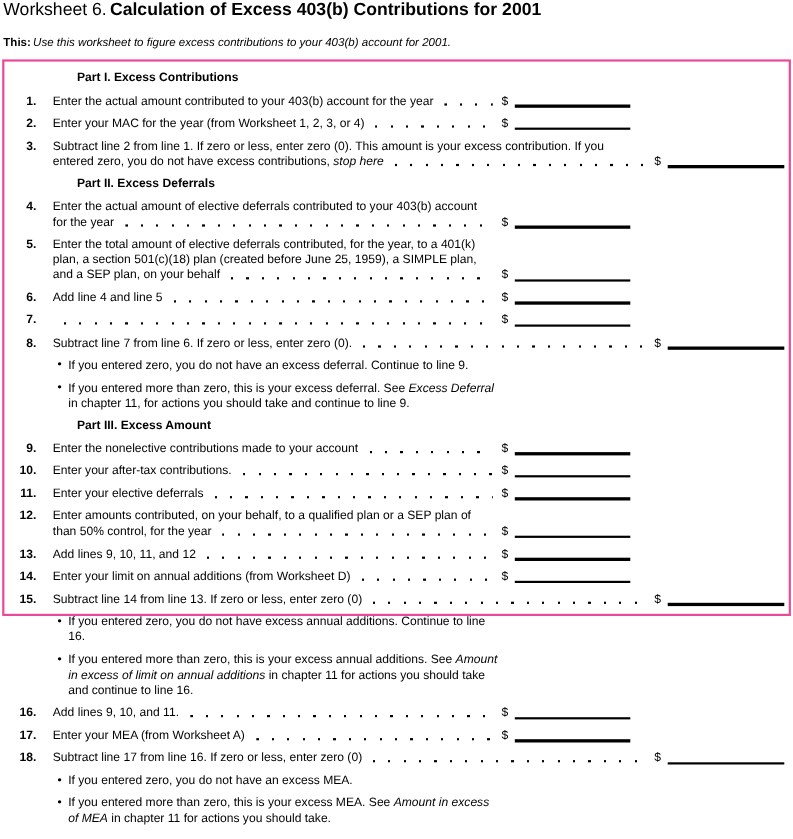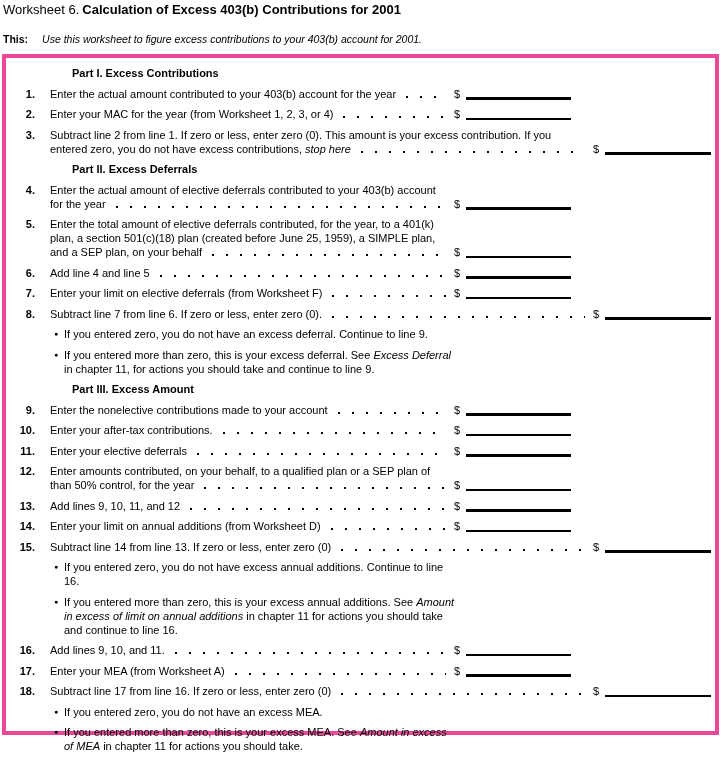--- a/index.html
+++ b/index.html
@@ -3,31 +3,31 @@
 <meta charset="utf-8">
 <style>
   html,body{margin:0;padding:0;}
   body{
     position:relative;
     width:721px;height:763px;
     background:#fff;color:#000;
     font-family:"Liberation Sans","DejaVu Sans",sans-serif;
     overflow:hidden;
   }
-  .title{margin:3px 0 16px 3px;font-size:13px;line-height:14px;}
+  .title{margin:3px 0 16px 3px;font-size:16px;line-height:14px;}
   .wlabel{font-weight:normal;}
   .wbold{font-weight:bold;margin-left:3px;}
   .note{margin:5px 0 0 3px;font-size:10.5px;line-height:12px;}
   .nlabel{font-weight:bold;}
-  .ntext{font-style:italic;margin-left:14px;}
+  .ntext{font-style:italic;margin-left:2px;}
   .box{
     box-sizing:border-box;
     margin:9px 0 0 2px;
-    width:717px;height:681px;
-    border:4px solid #ec4899;
+    width:717px;height:506px;
+    border:2px solid #ec4899;
     padding:8px 0 0 12px;
     font-size:11px;line-height:14px;
   }
   .row{margin-bottom:6.5px;}
   .part{font-weight:bold;margin-left:54px;}
   .item{display:flex;}
   .num{flex:0 0 17px;width:17px;text-align:right;font-weight:bold;}
   .item>.body{flex:1;margin-left:15px;min-width:0;}
   .bullet{display:flex;margin-left:36px;}
   .bchar{flex:0 0 10px;width:10px;font-size:7px;line-height:14px;}
@@ -127,21 +127,20 @@
             <span class="leader"></span>
             <span class="dollar">$</span>
             <span class="entry"></span>
           </div>
         </div>
       </div>
       <div class="item row">
         <div class="num">7.</div>
         <div class="body">
           <div class="tline last amt-near">
-            <span class="txt"><span>Enter your limit on elective deferrals (from Worksheet F)</span></span>
             <span class="leader"></span>
             <span class="dollar">$</span>
             <span class="entry"></span>
           </div>
         </div>
       </div>
       <div class="item row">
         <div class="num">8.</div>
         <div class="body">
           <div class="tline last amt-far">

